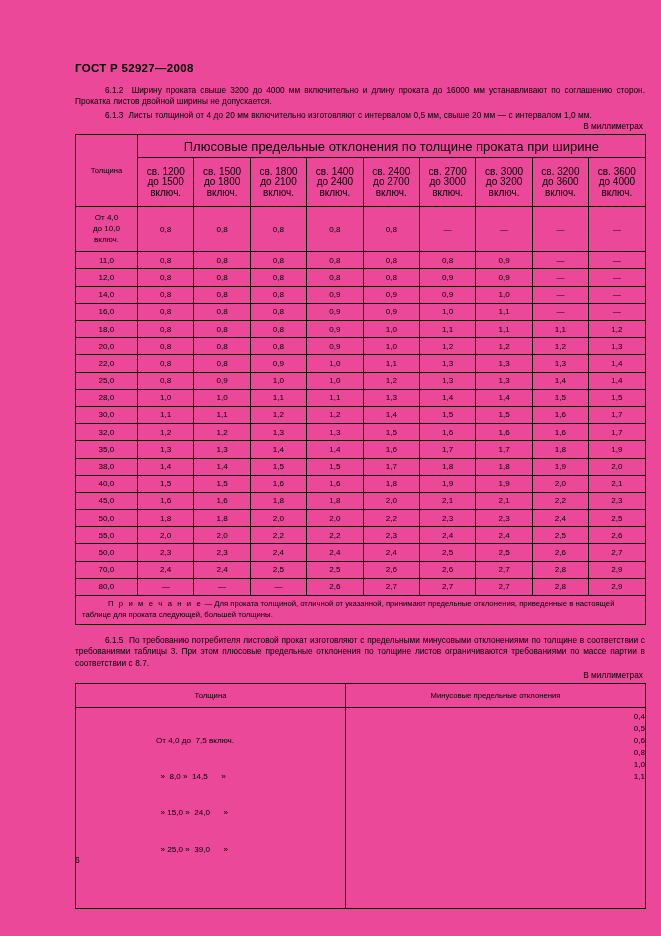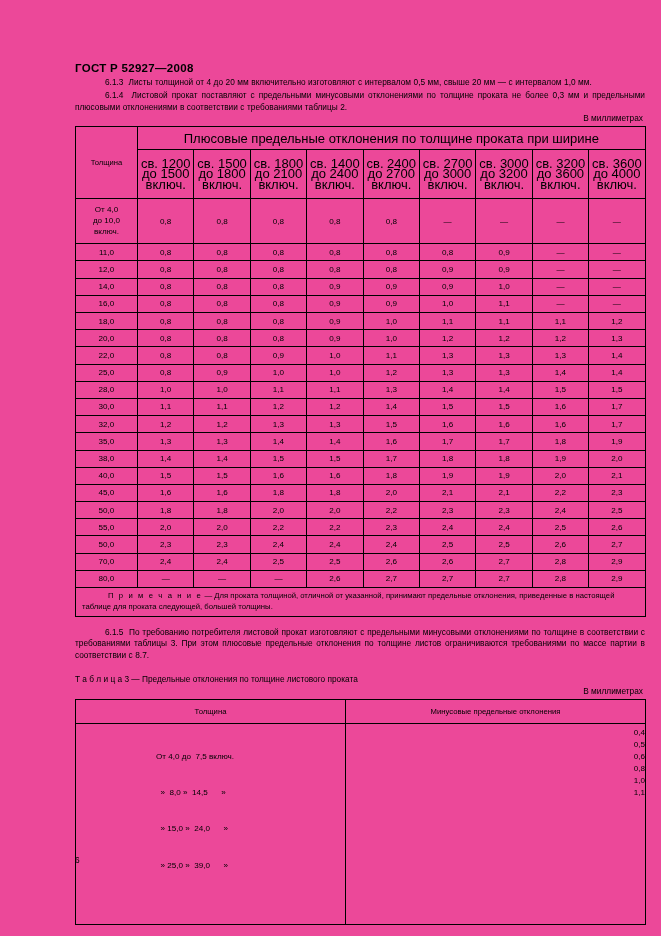--- a/index.html
+++ b/index.html
@@ -75,21 +75,21 @@
     line-height: 9.2px;
   }
   .t-outer { border: 1.4px solid #000; }
   .hdr-group {
     height: 22px;
     font-size: 13px;
     border-bottom: 1px solid #000;
   }
   .hdr-sub {
     height: 48px;
-    font-size: 13px;
+    font-size: 10px;
     border-bottom: 1.4px solid #000;
   }
   .hdr-sub div { line-height: 10.5px; }
   .col-thk {
     font-size: 7.6px;
     border-bottom: 1.4px solid #000;
   }
   .drow td { height: 16.2px; font-size: 8.1px; }
   .drow.first td { height: 44px; }
   .drow.first td.thk div { line-height: 10.6px; }
@@ -130,28 +130,28 @@
 </style>
 </head>
 <body>
 
 <div id="page">
 
   <div class="content">
 
     <div class="doc-header">ГОСТ Р 52927—2008</div>
 
+    <div class="para">
+      <span class="indent"></span><span>6.1.2</span>&nbsp;&nbsp;<span>Ширину проката свыше 3200 до 4000 мм включительно и длину проката до 16000 мм устанавливают по соглашению сторон. Прокатка листов двойной ширины не допускается.</span>
+    </div>
 
     <div class="para tight">
       <span class="indent"></span><span>6.1.3</span>&nbsp;&nbsp;<span>Листы толщиной от 4 до 20 мм включительно изготовляют с интервалом 0,5 мм, свыше 20 мм — с интервалом 1,0 мм.</span>
     </div>
 
-    <div class="para tight">
-      <span class="indent"></span><span>6.1.4</span>&nbsp;&nbsp;<span>Листовой прокат поставляют с предельными минусовыми отклонениями по толщине проката не более 0,3 мм и предельными плюсовыми отклонениями в соответствии с требованиями таблицы 2.</span>
-    </div>
 
     <div class="units-line">В миллиметрах</div>
 
     <table class="t-outer">
       <colgroup>
         <col style="width:62px">
         <col style="width:56.4px">
           <col style="width:56.4px">
           <col style="width:56.4px">
         <col style="width:56.4px">
@@ -480,21 +480,20 @@
             <span class="n-first"></span><span class="n-lbl">П р и м е ч а н и е</span> <span>— Для проката толщиной, отличной от указанной, принимают предельные отклонения, приведенные в настоящей таблице для проката следующей, большей толщины.</span>
           </td>
         </tr>
       </tfoot>
     </table>
 
     <div class="para">
       <span class="indent"></span><span>6.1.5</span>&nbsp;&nbsp;<span>По требованию потребителя листовой прокат изготовляют с предельными минусовыми отклонениями по толщине в соответствии с требованиями таблицы 3. При этом плюсовые предельные отклонения по толщине листов ограничиваются требованиями по массе партии в соответствии с 8.7.</span>
     </div>
 
-    <div class="tbl-caption">Т а б л и ц а  3 — Предельные отклонения по толщине листового проката</div>
     <div class="units-line">В миллиметрах</div>
 
     <table class="t-outer t3">
       <colgroup>
         <col style="width:270px">
         <col style="width:300px">
       </colgroup>
       <thead>
         <tr>
           <td class="t3-hdr">Толщина</td>

